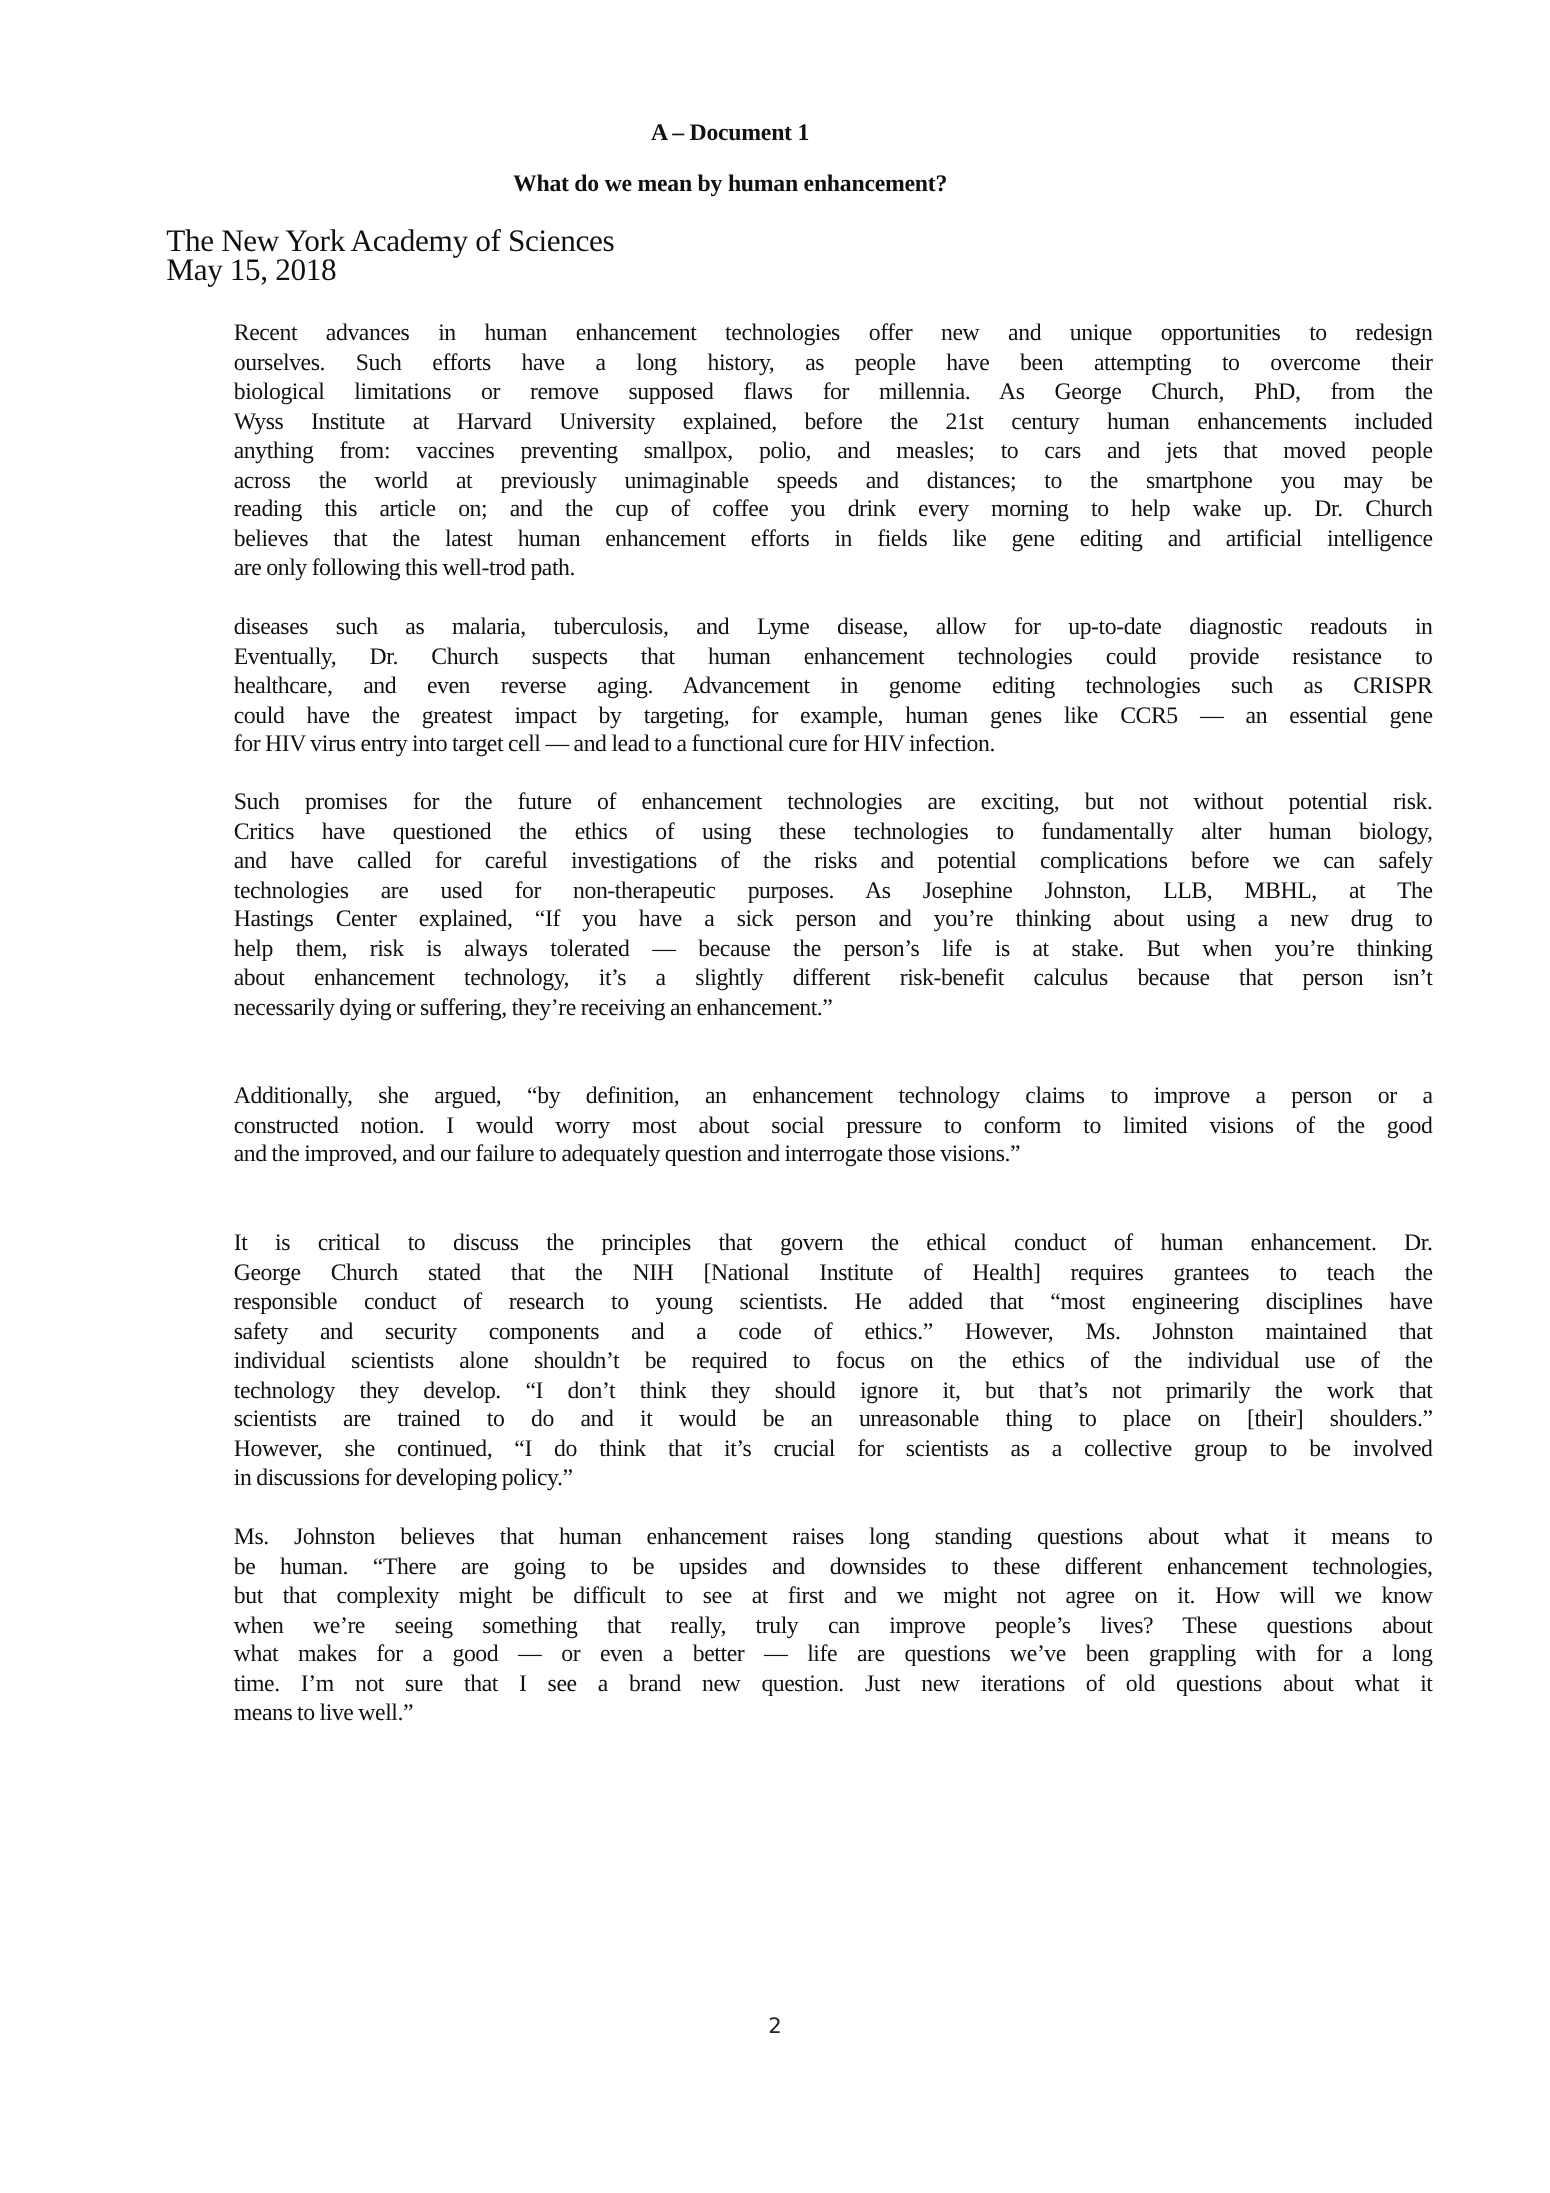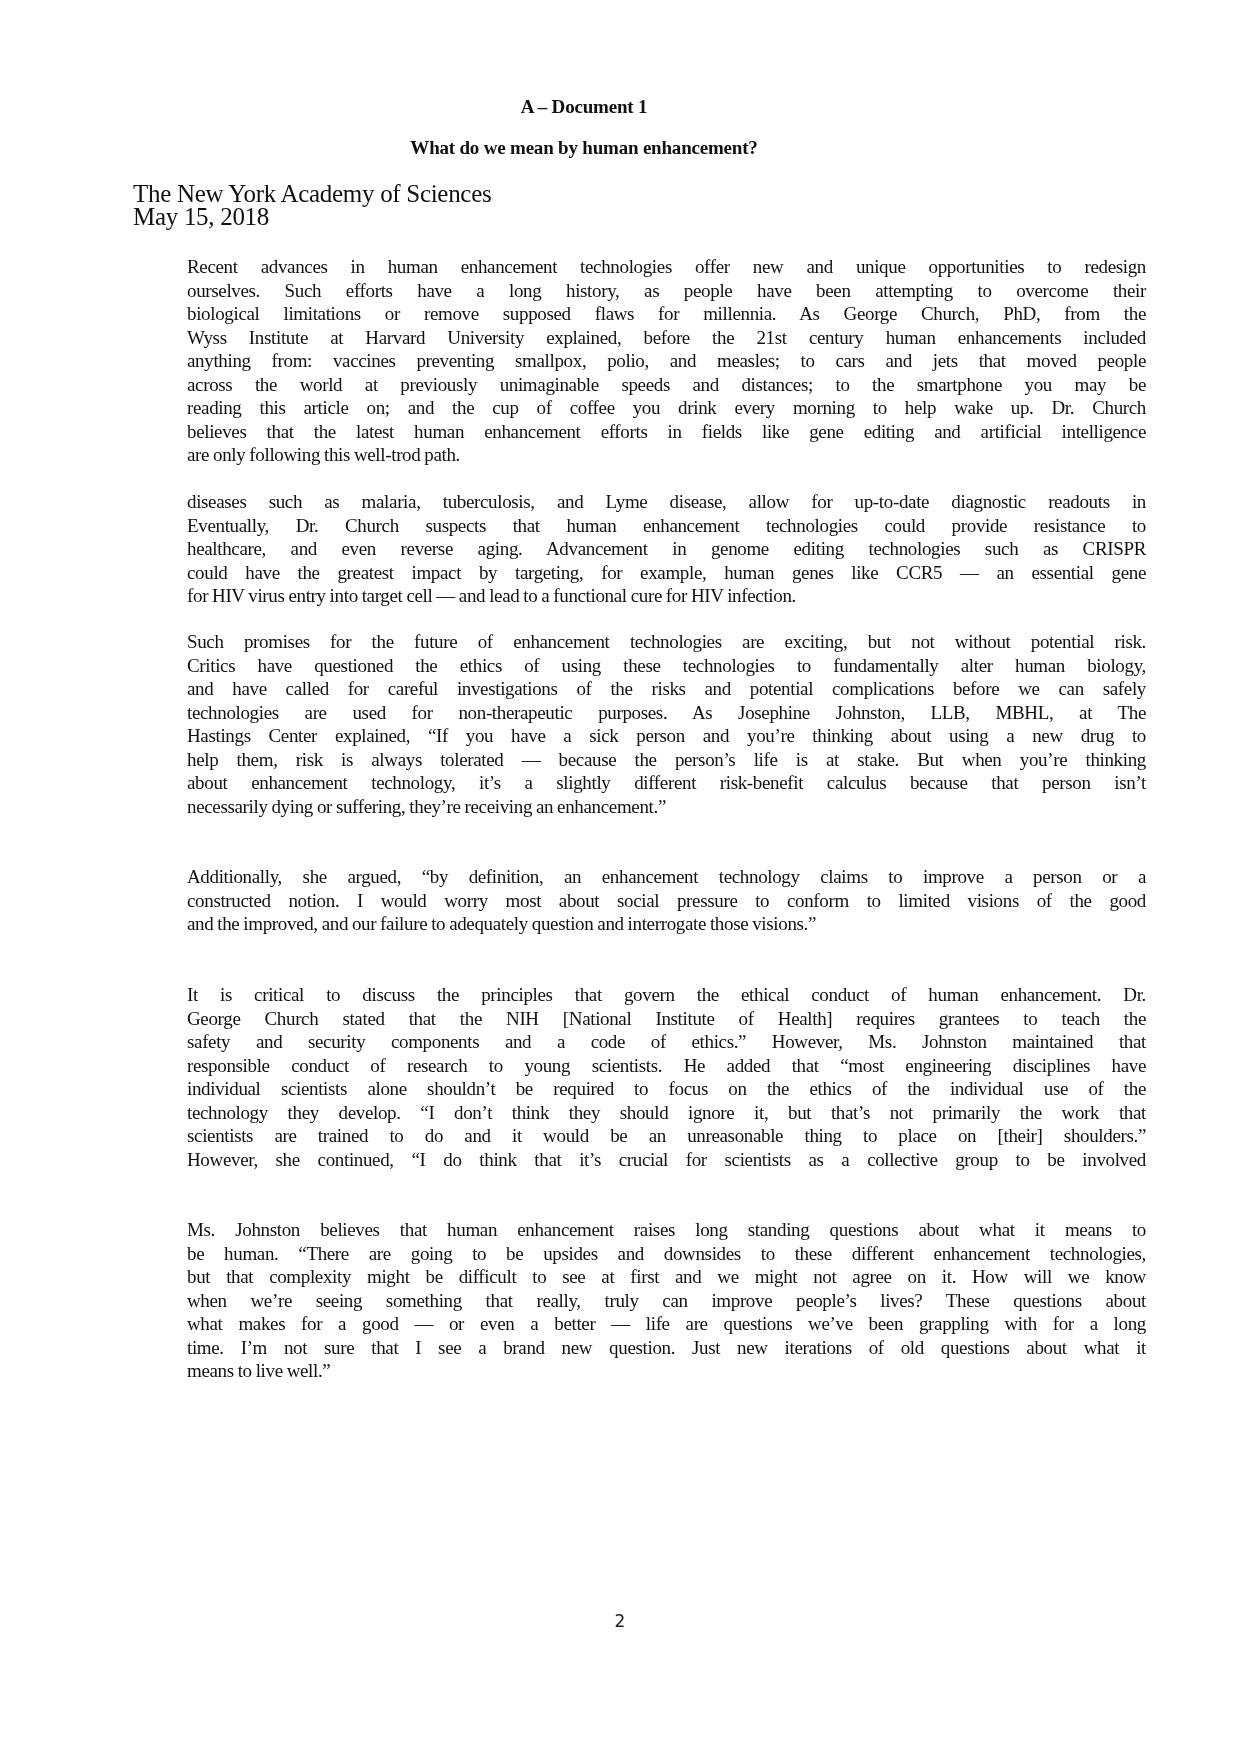--- a/index.html
+++ b/index.html
@@ -60,26 +60,27 @@
 
   <div class="para" style="top:865px;">
     <span class="line" style="white-space: nowrap;">Additionally, she argued, “by definition, an enhancement technology claims to improve a person or a</span>
     <span class="line" style="white-space: nowrap;">constructed notion. I would worry most about social pressure to conform to limited visions of the good</span>
     <span class="line last" style="white-space: nowrap;">and the improved, and our failure to adequately question and interrogate those visions.”</span>
   </div>
 
   <div class="para" style="top:983px;">
     <span class="line" style="white-space: nowrap;">It is critical to discuss the principles that govern the ethical conduct of human enhancement. Dr.</span>
     <span class="line" style="white-space: nowrap;">George Church stated that the NIH [National Institute of Health] requires grantees to teach the</span>
+    <span class="line" style="white-space: nowrap;">responsible conduct of research to young scientists. He added that “most engineering disciplines have</span>
     <span class="line" style="white-space: nowrap;">safety and security components and a code of ethics.” However, Ms. Johnston maintained that</span>
-    <span class="line" style="white-space: nowrap;">responsible conduct of research to young scientists. He added that “most engineering disciplines have</span>
     <span class="line" style="white-space: nowrap;">individual scientists alone shouldn’t be required to focus on the ethics of the individual use of the</span>
     <span class="line" style="white-space: nowrap;">technology they develop. “I don’t think they should ignore it, but that’s not primarily the work that</span>
     <span class="line" style="white-space: nowrap;">scientists are trained to do and it would be an unreasonable thing to place on [their] shoulders.”</span>
     <span class="line" style="white-space: nowrap;">However, she continued, “I do think that it’s crucial for scientists as a collective group to be involved</span>
+    <span class="line last" style="white-space: nowrap;">in discussions for developing policy.”</span>
   </div>
 
   <div class="para" style="top:1218px;">
     <span class="line" style="white-space: nowrap;">Ms. Johnston believes that human enhancement raises long standing questions about what it means to</span>
     <span class="line" style="white-space: nowrap;">be human. “There are going to be upsides and downsides to these different enhancement technologies,</span>
     <span class="line" style="white-space: nowrap;">but that complexity might be difficult to see at first and we might not agree on it. How will we know</span>
     <span class="line" style="white-space: nowrap;">when we’re seeing something that really, truly can improve people’s lives? These questions about</span>
     <span class="line" style="white-space: nowrap;">what makes for a good — or even a better — life are questions we’ve been grappling with for a long</span>
     <span class="line" style="white-space: nowrap;">time. I’m not sure that I see a brand new question. Just new iterations of old questions about what it</span>
     <span class="line last" style="white-space: nowrap;">means to live well.”</span>

